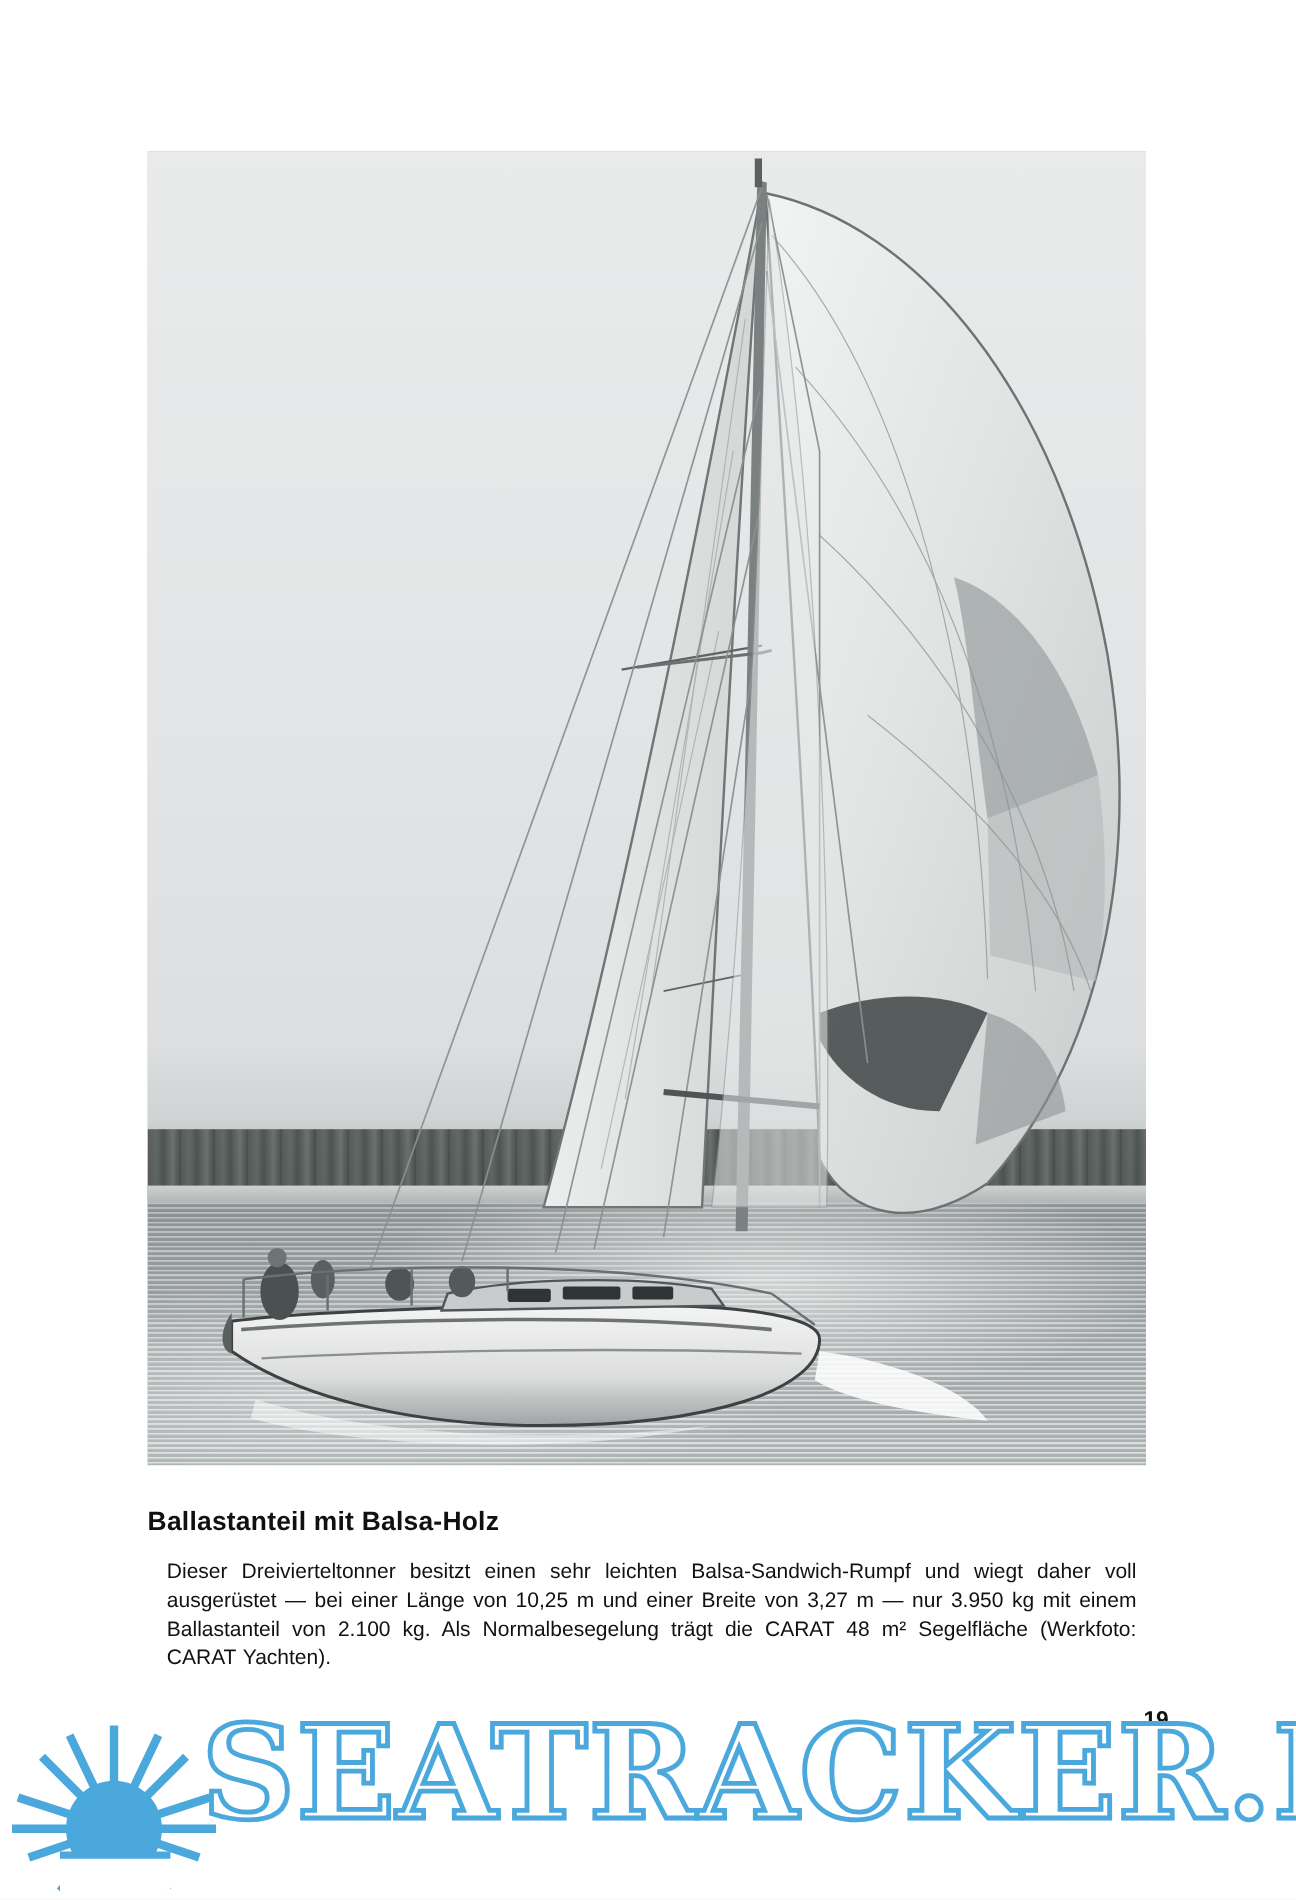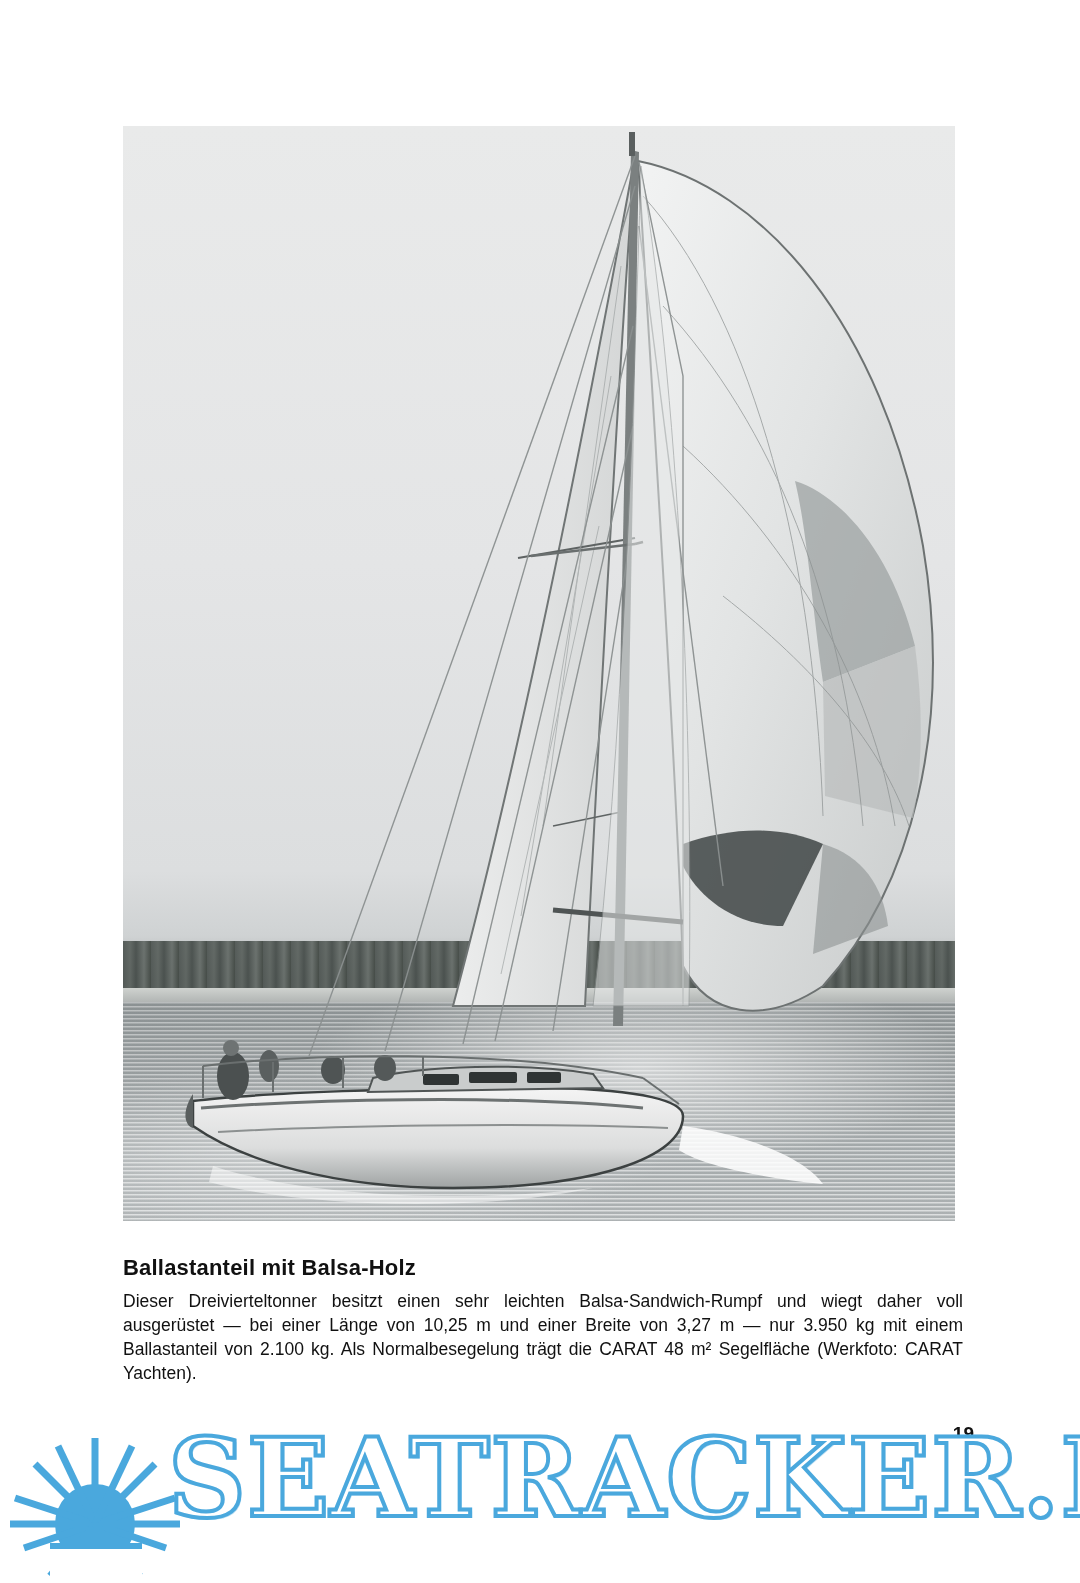--- a/index.html
+++ b/index.html
@@ -104,21 +104,21 @@
     width: 840px;
   }
   .caption h2 {
     margin: 0 0 8px 0;
     font-size: 22px;
     font-weight: bold;
     letter-spacing: .2px;
     color: #111;
   }
   .caption p {
-    margin: 0;
+    margin: 16px;
     font-size: 17.5px;
     line-height: 1.38;
     color: #111;
     text-align: justify;
     word-spacing: 1px;
   }
 
   .page-number {
     position: absolute;
     right: 106px;

